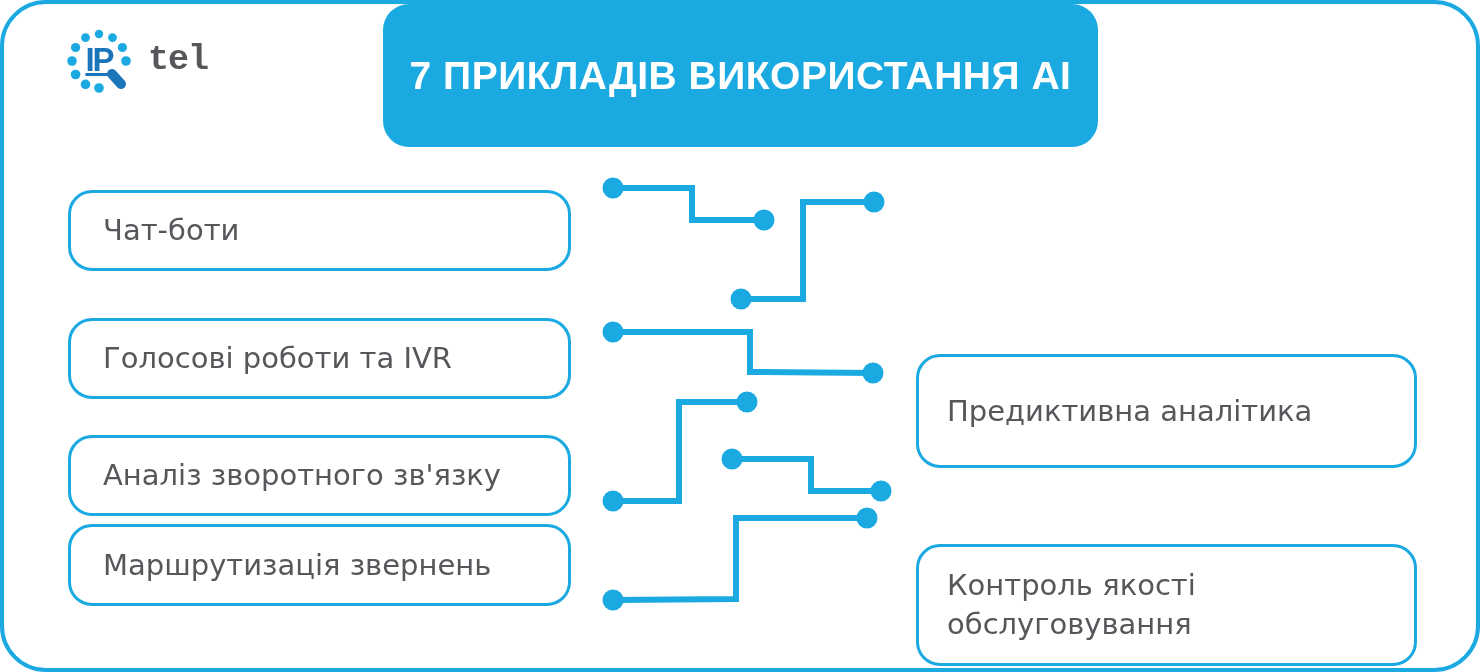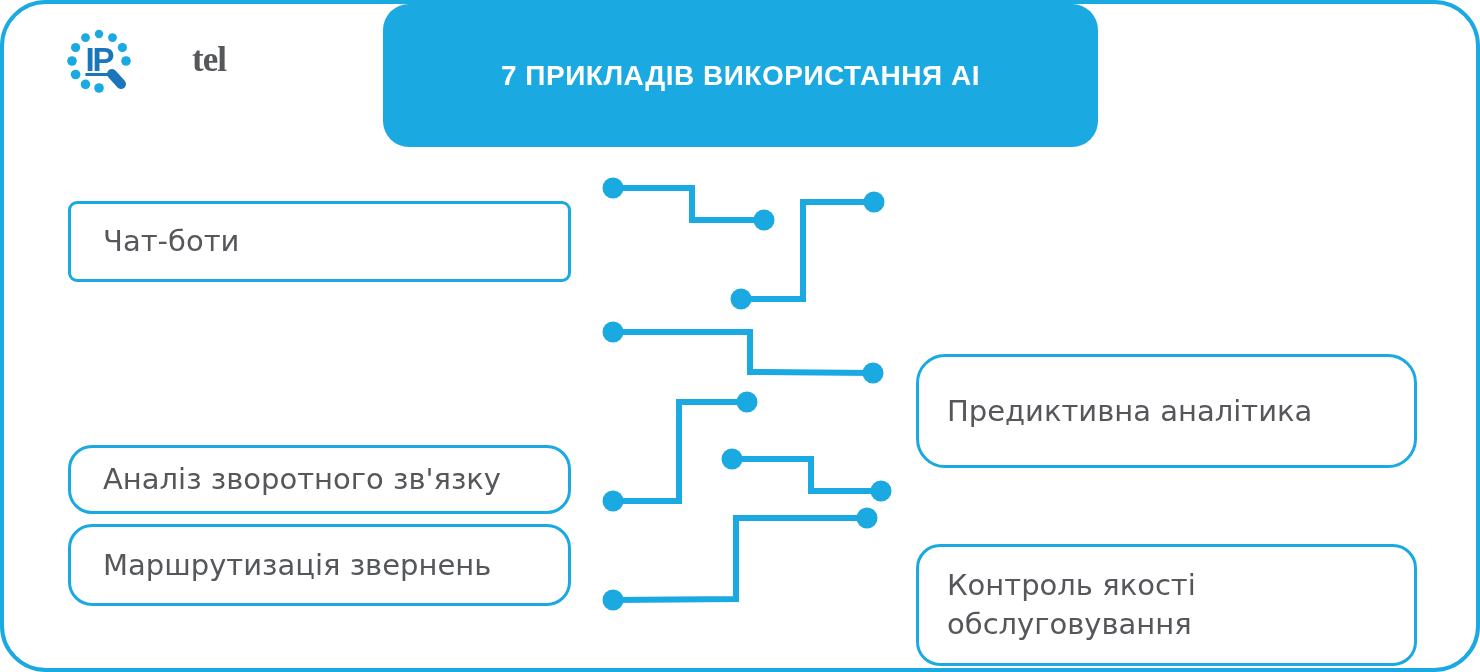--- a/index.html
+++ b/index.html
@@ -21,51 +21,50 @@
   .logo-handle{stroke:var(--logo-blue);stroke-width:10;stroke-linecap:round;}
   .logo-ip{
     position:absolute;left:0;top:21px;width:74px;text-align:center;
     font-size:33px;font-weight:800;letter-spacing:-2px;color:var(--logo-blue);
     font-family:"Liberation Sans",sans-serif;
     text-decoration:underline;
   }
   .logo-tel{
     position:absolute;left:86px;top:20px;
     font-size:35px;font-weight:800;letter-spacing:-1px;color:var(--text-gray);
-    font-family:Liberation Serif, serif;
-    margin-left:44px;
+    font-family:Liberation Mono, monospace;
   }
   
   .banner{
     position:absolute;left:379px;top:0px;width:715px;height:143px;
     background:var(--accent);border-radius:26px;
     display:flex;flex-direction:column;justify-content:center;align-items:center;
     color:#ffffff;text-align:center;
   }
   .banner .line{
     font-family:"Liberation Sans",sans-serif;
-    font-weight:700;font-size:28px;line-height:50px;letter-spacing:0.5px;
+    font-weight:700;font-size:39px;line-height:50px;letter-spacing:0.5px;
   }
   
   .box{
     position:absolute;box-sizing:border-box;background:#ffffff;
     border:3px solid var(--accent);border-radius:24px;
     display:flex;align-items:center;
     color:var(--text-gray);
   }
   .box .label{font-size:29px;line-height:39px;}
   .box.left{left:64px;width:503px;padding-left:32px;}
   .box.right{left:912px;width:501px;padding-left:28px;}
   .box.right .label{max-width:380px;}
-  #lbox0{top:197px;height:81px;border-radius:9px;}
+  #lbox0{top:186px;height:81px;}
   #lbox1{top:314px;height:81px;}
-  #lbox2{top:441px;height:69px;}
+  #lbox2{top:431px;height:81px;}
   #lbox3{top:520px;height:82px;}
   #rbox0{top:195px;height:120px;}
-  #rbox1{top:350px;height:114px;border-radius:29px;}
+  #rbox1{top:350px;height:114px;}
   #rbox2{top:540px;height:122px;}
   
   .connectors{position:absolute;left:0;top:0;width:1480px;height:672px;pointer-events:none;}
 </style>
 </head>
 <body>
 
 <div class="canvas">
 
   <div class="logo">
@@ -87,20 +86,23 @@
     <span class="logo-ip">IP</span>
     <span class="logo-tel">tel</span>
   </div>
 
   <div class="banner">
     <div class="line">7 ПРИКЛАДІВ ВИКОРИСТАННЯ AI</div>
   </div>
 
   <div class="box left" id="lbox0">
     <span class="label">Чат-боти</span>
+  </div>
+  <div class="box left" id="lbox1">
+    <span class="label">Голосові роботи та IVR</span>
   </div>
   <div class="box left" id="lbox2">
     <span class="label">Аналіз зворотного зв'язку</span>
   </div>
   <div class="box left" id="lbox3">
     <span class="label">Маршрутизація звернень</span>
   </div>
 
   <div class="box right" id="rbox1">
     <span class="label">Предиктивна аналітика</span>

